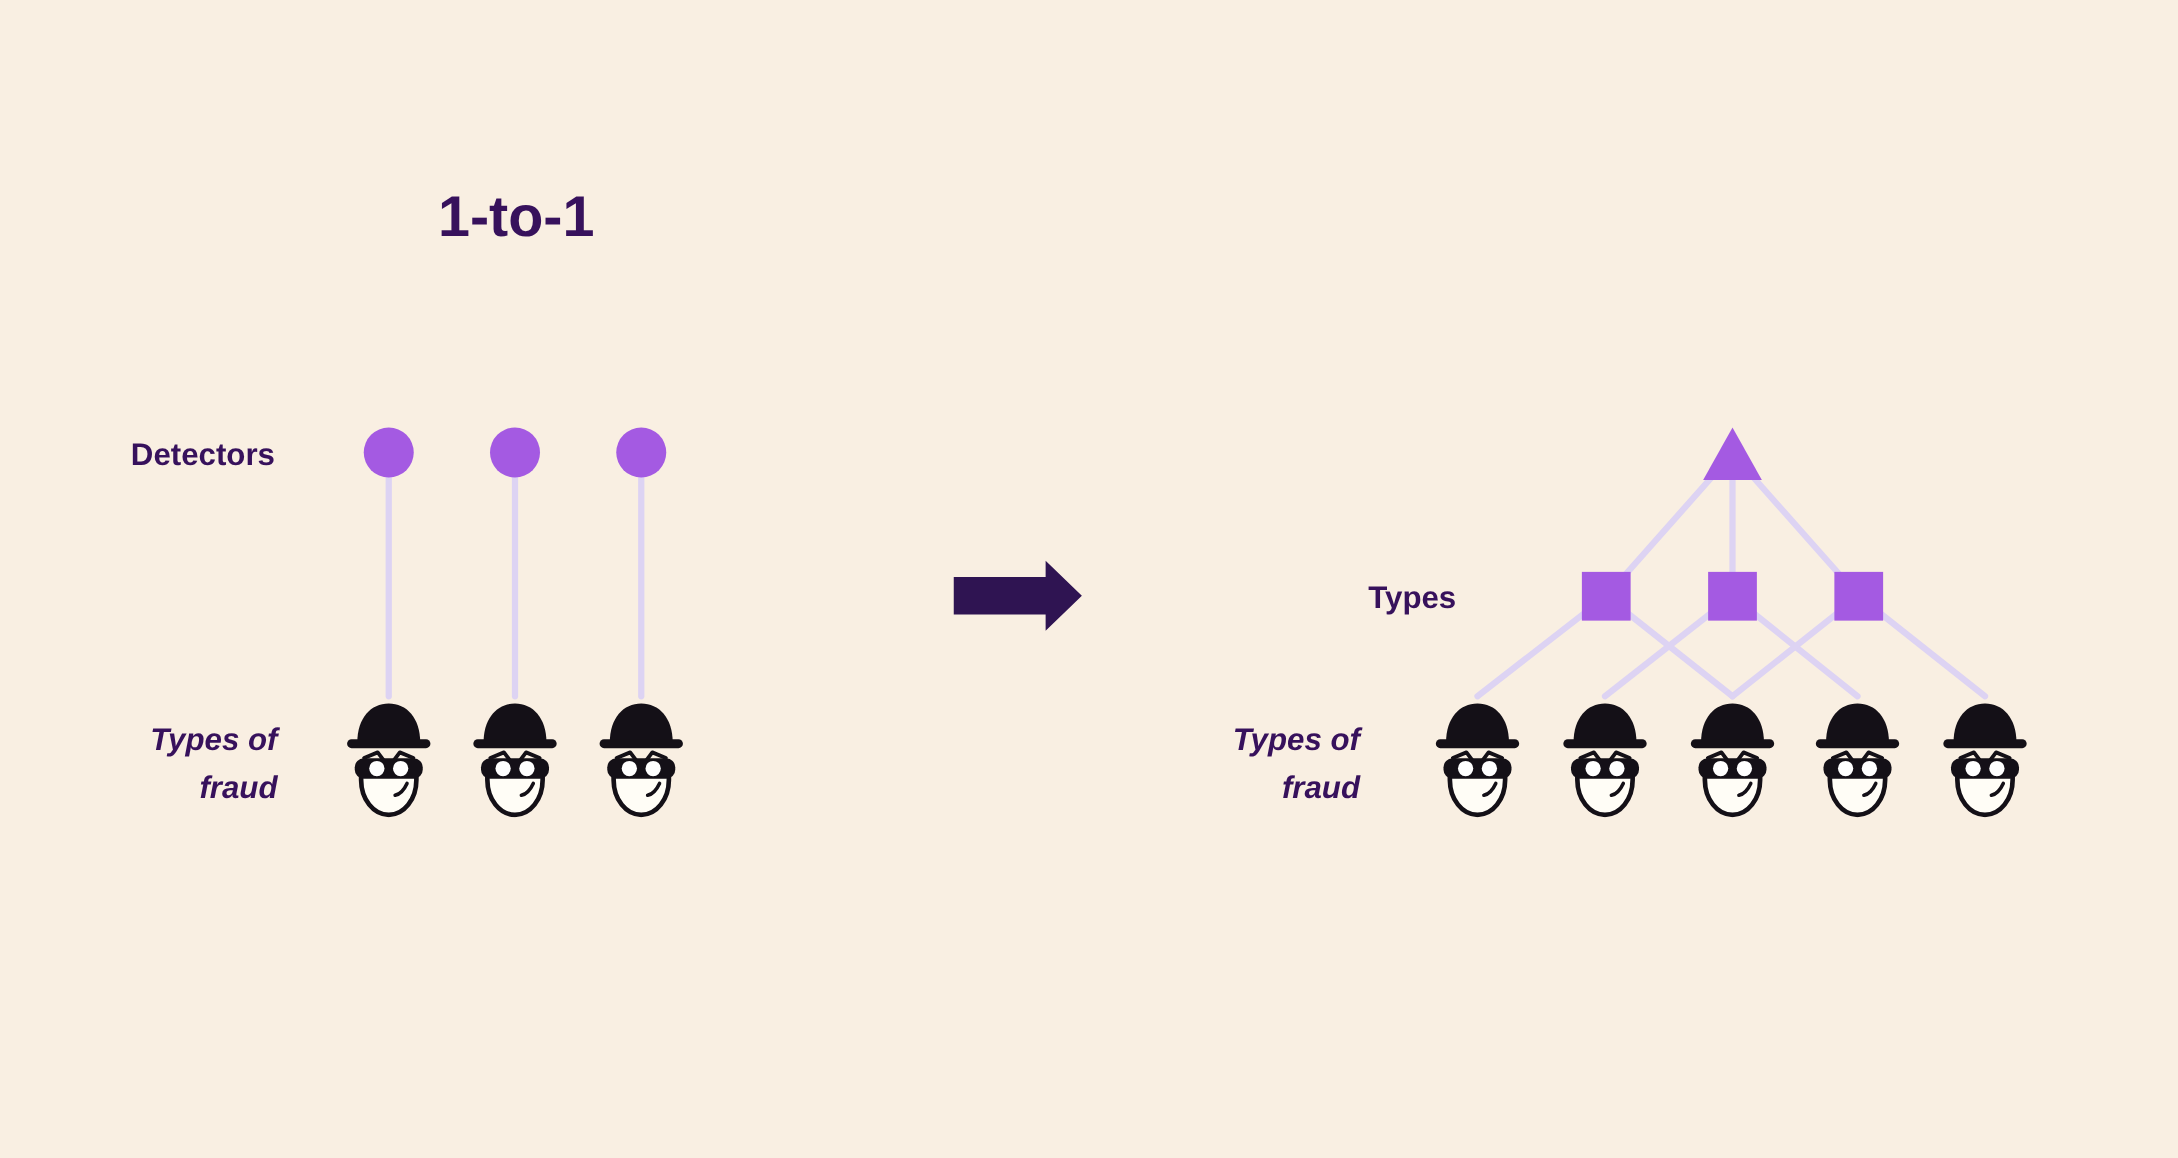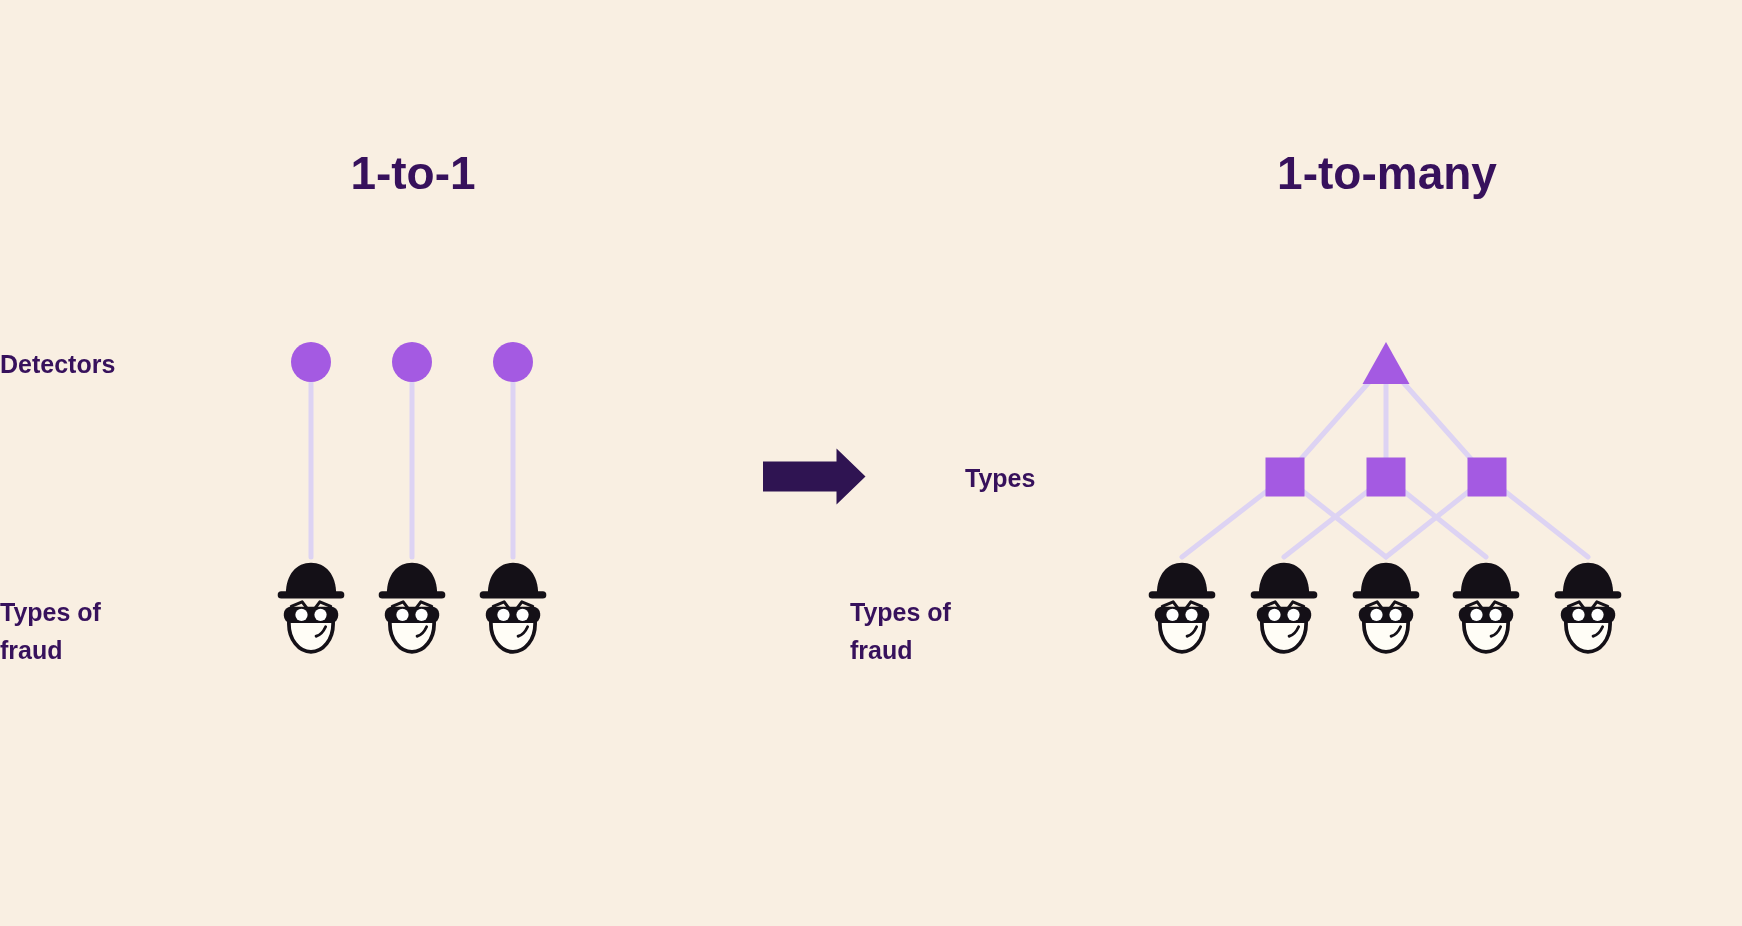--- a/index.html
+++ b/index.html
@@ -40,27 +40,27 @@
     letter-spacing:0px;
   }
   .title-left{left:0;width:826px;}
   .title-right{left:1049px;width:676px;}
   .lbl{
     position:absolute;
     font-size:25px;
     line-height:30px;
     font-weight:700;
     color:var(--text);
-    text-align:left;
+    text-align:right;
     white-space:nowrap;
   }
   .lbl-detectors{left:0;width:220px;top:349px;}
   .lbl-system-prompt{left:943px;width:300px;top:352px;}
   .lbl-tools{left:965px;width:200px;top:463px;}
-  .lbl-fraud{line-height:38px;top:593px;}
+  .lbl-fraud{line-height:38px;top:573px;font-style:italic;}
   .lbl-fraud-left{left:0;width:222px;}
   .lbl-fraud-right{left:850px;width:238px;}
   .lbl .line{display:block;}
   .edge{stroke:var(--lavender);stroke-linecap:round;fill:none;}
   .node-circle{fill:var(--purple);}
   .node-square{fill:var(--purple);}
   .node-triangle{fill:var(--purple);}
   .arrow-shape{fill:var(--arrow);}
 </style>
 </head>
@@ -115,21 +115,20 @@
         <use href="#burglar" x="1452" y="560" width="68" height="94"></use>
         <use href="#burglar" x="1554" y="560" width="68" height="94"></use>
       </g>
     <g id="arrow-layer">
         <polygon points="763,461.5 836.5,461.5 836.5,448.5 865.5,476.5 836.5,504.5 836.5,491.5 763,491.5" class="arrow-shape"></polygon>
       </g>
   </svg>
 
   <div class="title title-left">1-to-1</div>
 
-  <div class="title title-right">1-to-many</div>
 
   <div class="lbl lbl-detectors">Detectors</div>
 
   <div class="lbl lbl-fraud lbl-fraud-left">
     <span class="line">Types of</span>
     <span class="line">fraud</span>
   </div>
 
 
   <div class="lbl lbl-tools">Types</div>

